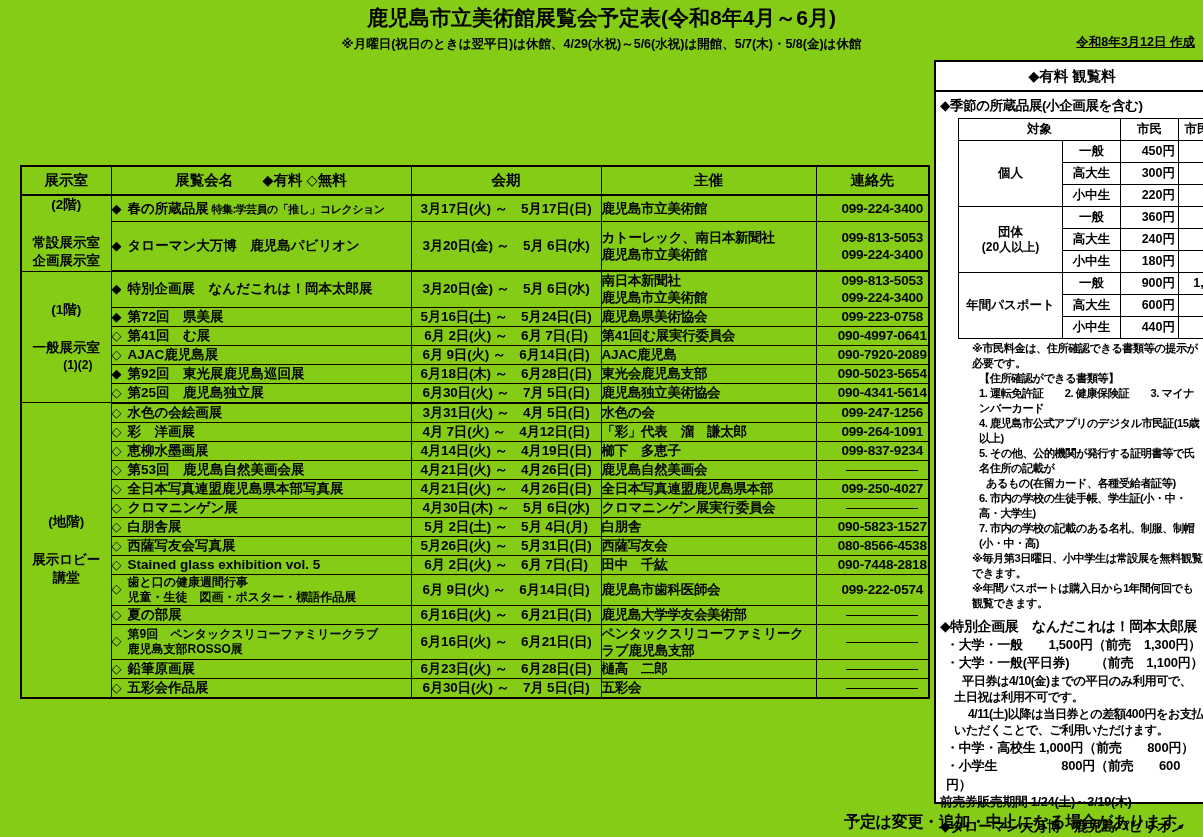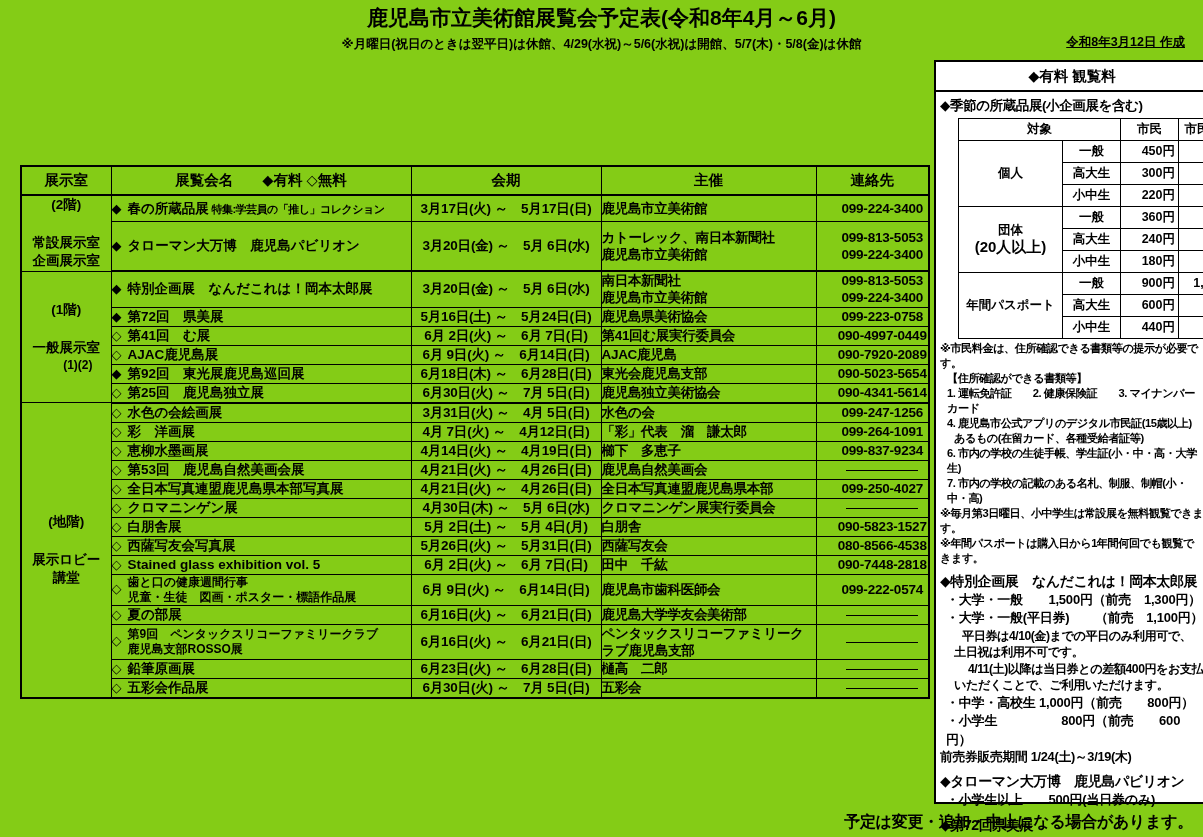--- a/index.html
+++ b/index.html
@@ -32,21 +32,21 @@
   }
   .doc-subtitle {
     text-align: center;
     font-size: 12.5px;
     font-weight: bold;
     margin-top: 6px;
     line-height: 1.2;
   }
   .doc-created {
     position: absolute;
-    right: 18px;
+    right: 8px;
     top: 34px;
     font-size: 12.5px;
     font-weight: bold;
     text-decoration: underline;
   }
 
   
   .body-wrap {
     position: absolute;
     left: 20px;
@@ -178,26 +178,26 @@
     padding: 2px 2px;
     box-sizing: border-box;
   }
   table.fee .c-target { width: 104px; }
   table.fee .c-grade  { width: 58px; }
   table.fee .c-city   { width: 58px; }
   table.fee .c-out    { width: 62px; }
   table.fee td.grade  { width: 58px; }
   table.fee td.amt    { text-align: right; padding-right: 3px; }
   table.fee td.grp    { vertical-align: middle; line-height: 1.2; }
-  table.fee td.grp small { font-size: 15px; display:block; }
+  table.fee td.grp small { font-size: 12px; display:block; }
   table.fee tr.dotted > td { border-bottom: 1px dotted #000; margin-left: 16px; }
   table.fee tr.solidbot > td { border-bottom: 1px solid #000; }
 
   .notes { margin: 2px 0 0 0; line-height: 1.34; }
-  .notes div { font-size: 11.2px; font-weight: bold; letter-spacing: -0.5px; }
+  .notes div { font-size: 11.2px; font-weight: bold; letter-spacing: -0.5px; margin-left: 32px; }
   .notes div.ind1 { padding-left: 7px; }
   .notes div.ind2 { padding-left: 14px; }
 
   .fee-block { margin-top: 7px; }
   .fee-block .bt {
     font-size: 14px;
     font-weight: bold;
     letter-spacing: -0.4px;
   }
   .fee-block .li {
@@ -304,21 +304,21 @@
               <span>099-223-0758</span>
             </td>
           </tr>
           <tr>
             <td class="ename"><span class="mark">◇</span><span>第41回　む展</span></td>
             <td class="period">6月 2日(火) ～　6月 7日(日)</td>
             <td class="host">
               <span>第41回む展実行委員会</span>
             </td>
             <td class="tel">
-              <span>090-4997-0449</span>
+              <span>090-4997-0641</span>
             </td>
           </tr>
           <tr>
             <td class="ename"><span class="mark">◇</span><span>AJAC鹿児島展</span></td>
             <td class="period">6月 9日(火) ～　6月14日(日)</td>
             <td class="host">
               <span>AJAC鹿児島</span>
             </td>
             <td class="tel">
               <span>090-7920-2089</span>
@@ -562,20 +562,21 @@
                 <td class="amt">600円</td>
               </tr>
             </tbody>
         </table>
 
         <div class="notes" id="fee-notes">
             <div>※市民料金は、住所確認できる書類等の提示が必要です。</div>
             <div class="ind1">【住所確認ができる書類等】</div>
             <div class="ind1">1.  運転免許証　　2.  健康保険証　　3.  マイナンバーカード</div>
             <div class="ind1">4.  鹿児島市公式アプリのデジタル市民証(15歳以上)</div>
+            <div class="ind1">5.  その他、公的機関が発行する証明書等で氏名住所の記載が</div>
             <div class="ind2">あるもの(在留カード、各種受給者証等)</div>
             <div class="ind1">6.  市内の学校の生徒手帳、学生証(小・中・高・大学生)</div>
             <div class="ind1">7.  市内の学校の記載のある名札、制服、制帽(小・中・高)</div>
             <div>※毎月第3日曜日、小中学生は常設展を無料観覧できます。</div>
             <div>※年間パスポートは購入日から1年間何回でも観覧できます。</div>
           </div>
 
         <div id="fee-blocks">
             <div class="fee-block">
               <div class="bt">◆特別企画展　なんだこれは！岡本太郎展</div>

